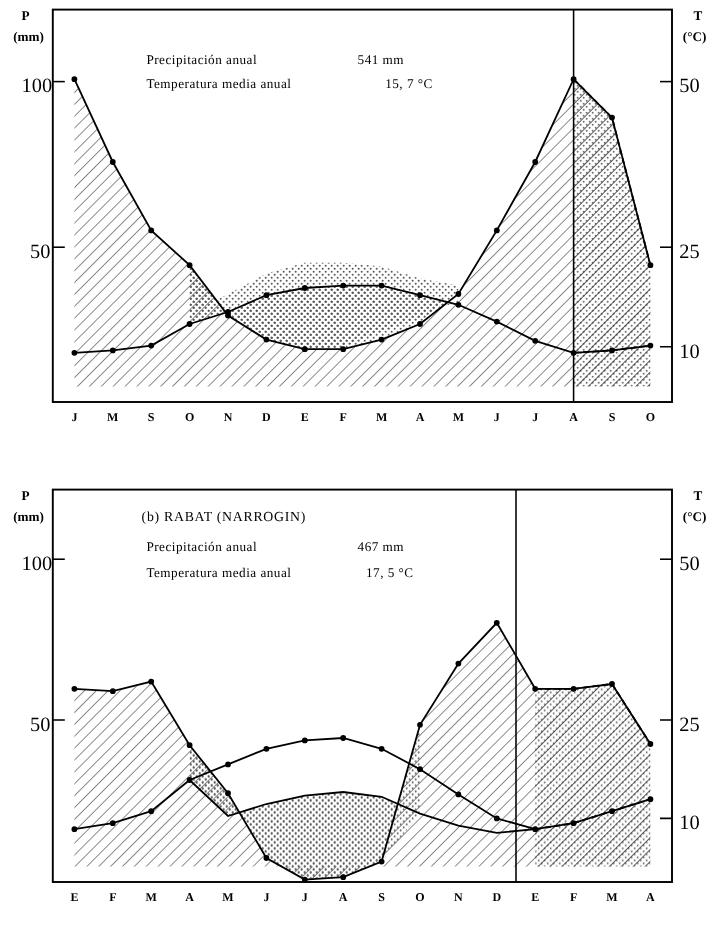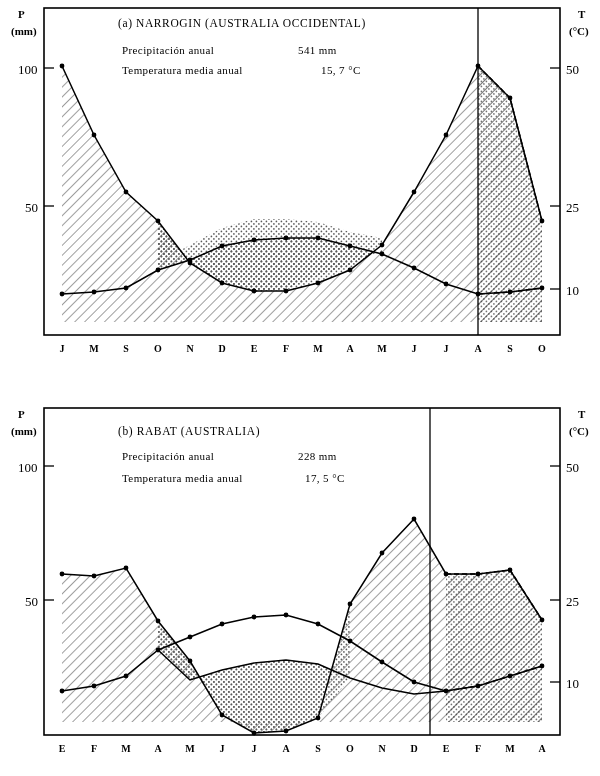--- a/index.html
+++ b/index.html
@@ -27,21 +27,21 @@
 
   .ax-label {
     position: absolute;
     font-size: 11px;
     font-family: "Liberation Serif", serif;
     font-weight: bold;
     white-space: nowrap;
   }
   .tick-label {
     position: absolute;
-    font-size: 13px;
+    font-size: 17px;
     font-family: "Liberation Serif", serif;
     white-space: nowrap;
   }
   .month-label {
     position: absolute;
     font-size: 10px;
     font-family: "Liberation Serif", serif;
     font-weight: bold;
     text-align: center;
     width: 14px;
@@ -58,21 +58,20 @@
 </head>
 <body>
 
 <div class="chart-block" id="chart-a">
 
   <div class="ax-label" style="left:18px; top:8px;">P</div>
   <div class="ax-label" style="left:11px; top:25px;">(mm)</div>
   <div class="ax-label" style="left:578px; top:8px;">T</div>
   <div class="ax-label" style="left:569px; top:25px;">(°C)</div>
 
-  <div class="title-line title-main" style="left:118px; top:17px;">(a)   NARROGIN (AUSTRALIA OCCIDENTAL)</div>
   <div class="title-line" style="left:122px; top:44px;">Precipitación anual</div>
   <div class="title-line" style="left:298px; top:44px;">541 mm</div>
   <div class="title-line" style="left:122px; top:64px;">Temperatura media anual</div>
   <div class="title-line" style="left:321px; top:64px;">15, 7 °C</div>
 
   <div class="tick-label" style="left:18px; top:62px;">100</div>
   <div class="tick-label" style="left:25px; top:200px;">50</div>
 
   <div class="tick-label" style="left:566px; top:62px;">50</div>
   <div class="tick-label" style="left:566px; top:200px;">25</div>
@@ -175,23 +174,23 @@
   <div class="month-label" style="left:535px; top:343px;">O</div>
 </div>
 
 <div class="chart-block" id="chart-b">
 
   <div class="ax-label" style="left:18px; top:20px;">P</div>
   <div class="ax-label" style="left:11px; top:37px;">(mm)</div>
   <div class="ax-label" style="left:578px; top:20px;">T</div>
   <div class="ax-label" style="left:569px; top:37px;">(°C)</div>
 
-  <div class="title-line title-main" style="left:118px; top:37px;">(b)   RABAT (AUSTRALIA)</div>
+  <div class="title-line title-main" style="left:118px; top:37px;">(b)   RABAT (NARROGIN)</div>
   <div class="title-line" style="left:122px; top:62px;">Precipitación anual</div>
-  <div class="title-line" style="left:298px; top:62px;">228 mm</div>
+  <div class="title-line" style="left:298px; top:62px;">467 mm</div>
   <div class="title-line" style="left:122px; top:84px;">Temperatura media anual</div>
   <div class="title-line" style="left:305px; top:84px;">17, 5 °C</div>
 
   <div class="tick-label" style="left:18px; top:72px;">100</div>
   <div class="tick-label" style="left:25px; top:206px;">50</div>
 
   <div class="tick-label" style="left:566px; top:72px;">50</div>
   <div class="tick-label" style="left:566px; top:206px;">25</div>
   <div class="tick-label" style="left:566px; top:288px;">10</div>
 

